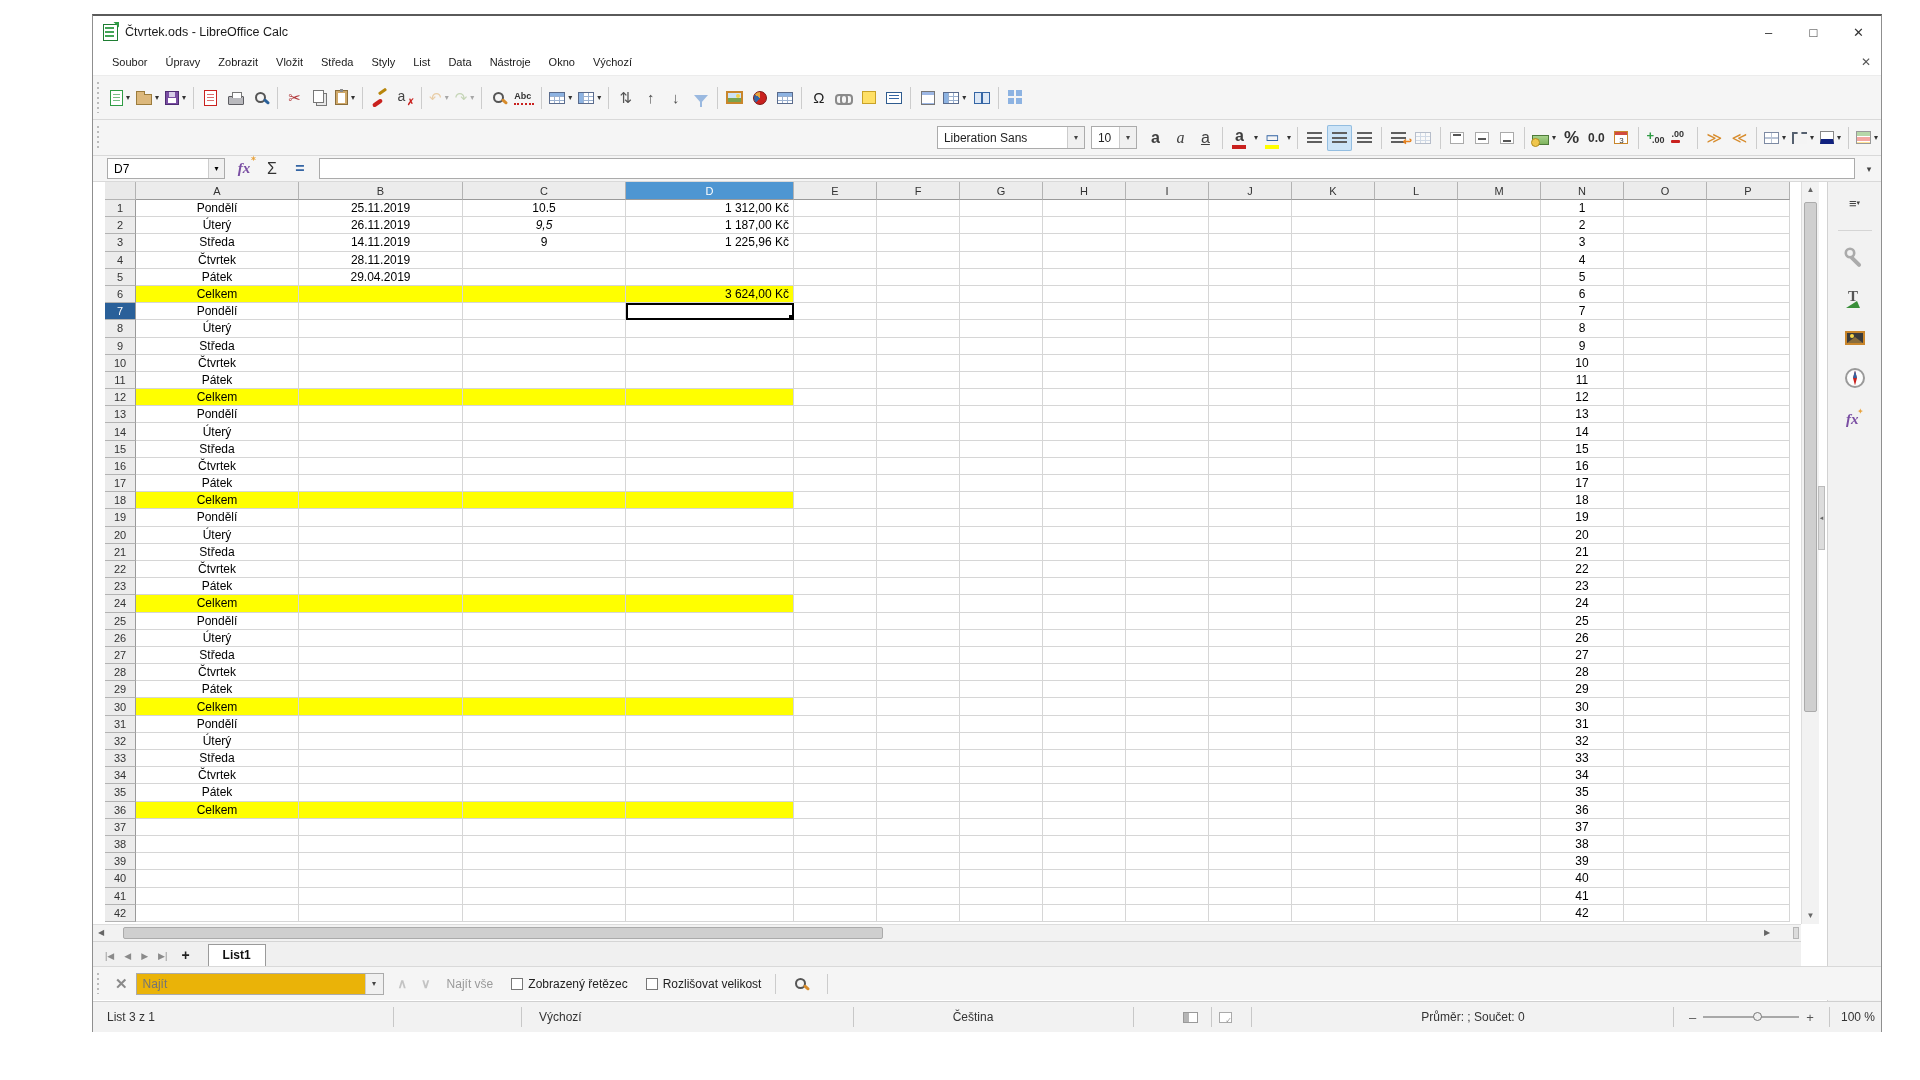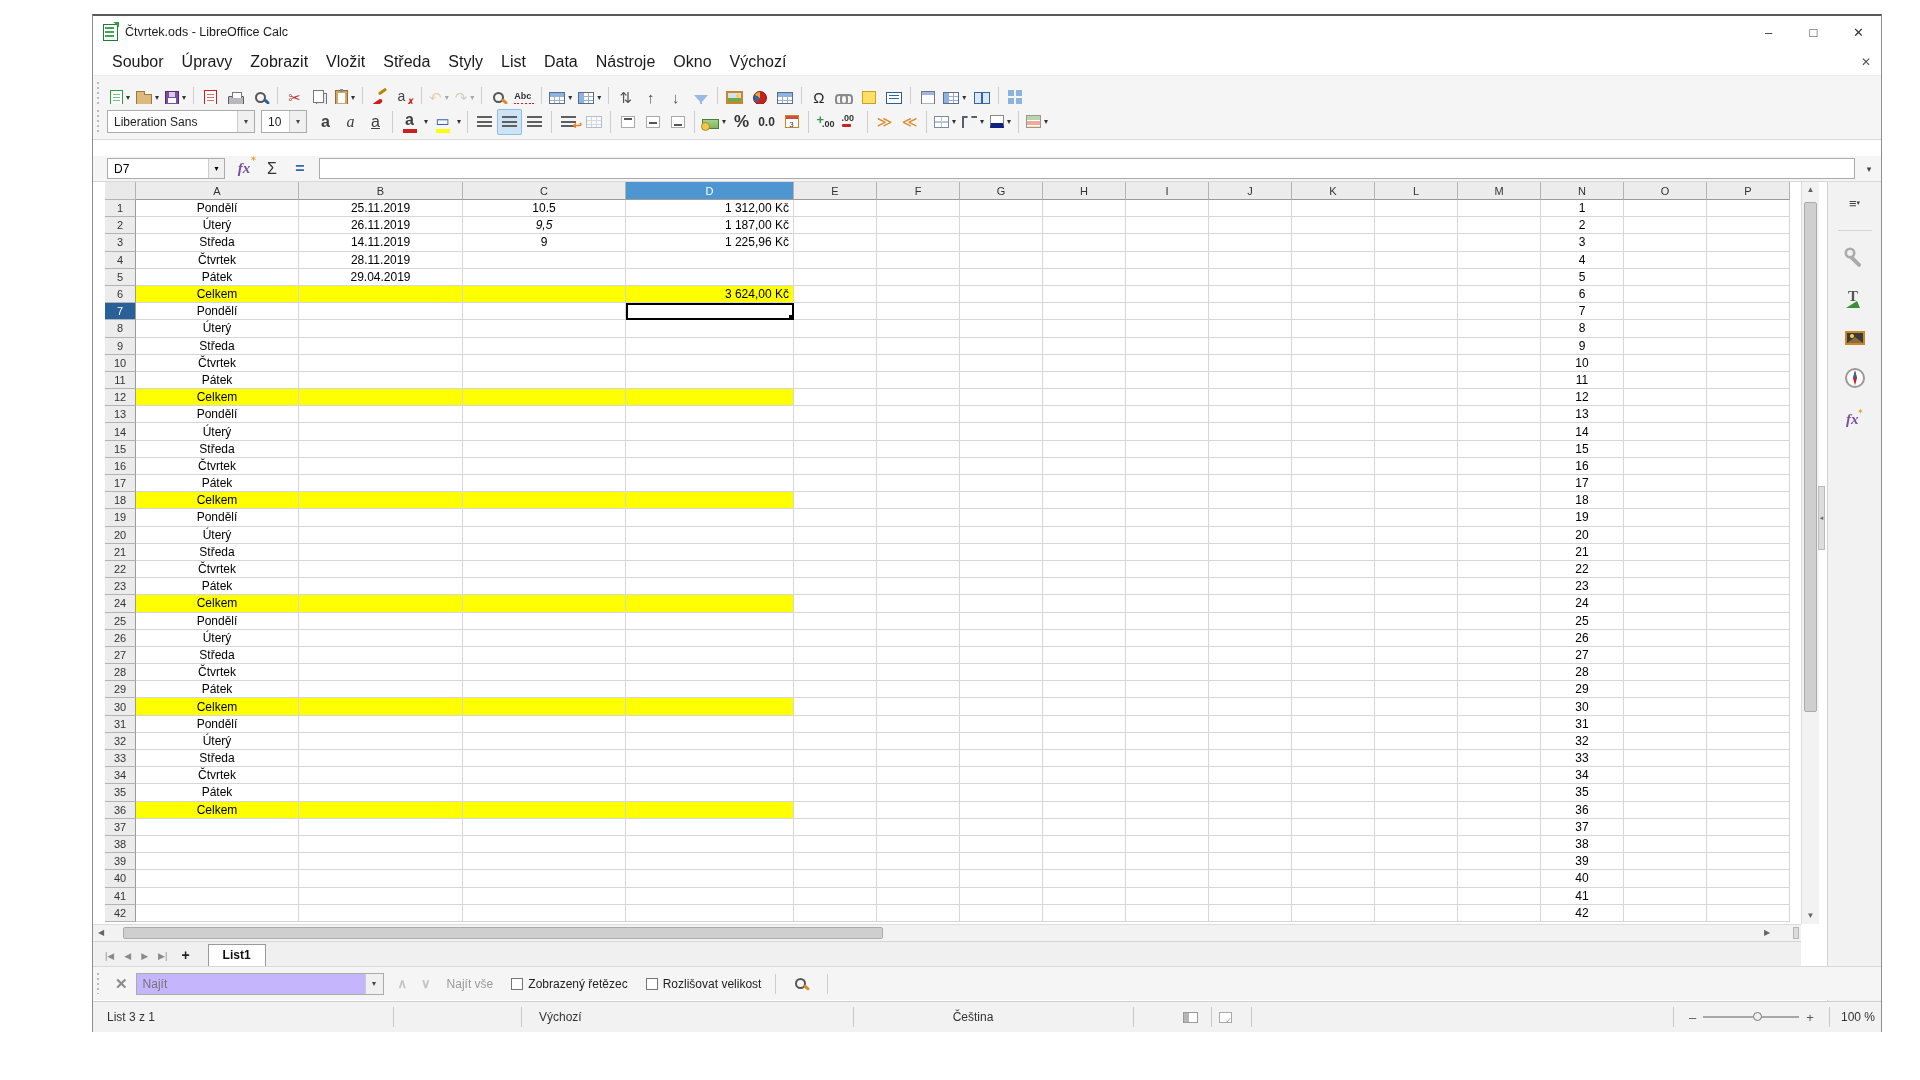--- a/index.html
+++ b/index.html
@@ -15,28 +15,28 @@
   .calcdoc::before { content:''; position:absolute; left:1px; top:2px; width:9px; height:11px;
     background: repeating-linear-gradient(#2e9c44 0 2px, #fff 2px 4px), repeating-linear-gradient(90deg,#2e9c44 0 2px,#fff 2px 4px); opacity:.9;}
   .calcdoc::after { content:''; position:absolute; right:-2px; top:-3px; width:6px; height:6px; background:#2e9c44; clip-path:polygon(0 0,100% 100%,100% 0);}
   .titletext { font-size:12.5px; color:#1a1a1a; }
   .wincontrols { position:absolute; right:0; top:0; height:32px; display:flex; }
   .winbtn { width:45px; height:32px; display:flex; align-items:center; justify-content:center; font-size:13px; color:#333; }
 
   
   .menubar { position:absolute; left:0; top:32px; width:100%; height:28px; background:#fff;
              display:flex; align-items:center; padding-left:10px; border-bottom:1px solid #ececec; }
-  .menuitem { font-size:16px; color:#1a1a1a; padding:4px 9px; }
+  .menuitem { font-size:11px; color:#1a1a1a; padding:4px 9px; }
   .menuclose { position:absolute; right:10px; top:7px; font-size:12px; color:#555; }
 
   
   .toolbar { position:absolute; left:0; width:100%; background:#f5f5f5; border-bottom:1px solid #d9d9d9;
              display:flex; align-items:center; padding-left:14px; }
   .toolbar1 { top:60px; height:44px; }
-  .toolbar2 { top:88px; height:36px; }
+  .toolbar2 { top:104px; height:36px;justify-content:flex-end; }
   .grip { position:absolute; left:4px; top:6px; bottom:6px; width:4px;
           background:repeating-linear-gradient(#bbb 0 2px, transparent 2px 5px); background-size:2px 100%; background-repeat:repeat-y;}
   .tbtn { height:26px; min-width:25px; display:inline-flex; align-items:center; justify-content:center;
           gap:1px; padding:0 3px; border-radius:2px; position:relative; flex-direction:row; }
   .tbtn.hasbar { flex-direction:column; gap:0; padding-top:2px;}
   .tbtn.hasbar .dd { position:absolute; right:-6px; top:8px; }
   .tbtn.hasbar { margin-right:8px; }
   .tbtn.dis { opacity:.4; }
   .tbtn.act { background:#cde4f7; box-shadow:inset 0 0 0 1px #93bde0; }
   .glyph { font-size:15px; line-height:1; }
@@ -182,21 +182,21 @@
             border-top:1px solid #d5d5d5; display:flex; align-items:flex-end; padding-left:8px; gap:2px;}
   .navbtn { font-size:9px; color:#8a8a8a; padding:0 4px 5px; }
   .addsheet { font-size:14px; color:#222; padding:0 8px 3px; font-weight:700;}
   .tab { background:#fff; border:1px solid #9a9a9a; border-bottom:none; font-size:12px; font-weight:700;
          padding:3px 14px 4px; margin-left:8px; color:#111; }
 
   
   .findbar { position:absolute; left:0; top:950px; width:100%; height:34px; background:#f5f5f5;
              border-top:1px solid #d9d9d9; display:flex; align-items:center; padding-left:14px;}
   .findx { font-size:15px; color:#8a8a8a; font-weight:700; margin:0 8px 0 8px;}
-  .findinput { width:248px; height:22px; background:#c4b5fd; border:1px solid #ababab; display:flex; align-items:center;}
+  .findinput { width:248px; height:22px; background:#eab308; border:1px solid #ababab; display:flex; align-items:center;}
   .findinput input { flex:1; border:none; outline:none; font-size:12px; padding:0 6px; color:#222; font-family:inherit; background:transparent;}
   .findinput .carr{ width:18px; height:100%; background:#f0f0f0; border-left:1px solid #ccc; display:flex; align-items:center; justify-content:center; font-size:8px; color:#444;}
   .chev { font-size:13px; color:#c3c3c3; margin-left:14px; font-weight:700;}
   .findall { font-size:12px; color:#9a9a9a; margin-left:16px;}
   .cbwrap { display:flex; align-items:center; gap:5px; margin-left:18px; font-size:12px; color:#222;}
   .cbox { width:12px; height:12px; background:#fff; border:1px solid #777; display:inline-block;}
   .fsep { width:1px; height:20px; background:#ccc; margin-left:14px;}
   .findlens { margin-left:12px; color:#c9862b; }
 
   
@@ -1405,20 +1405,21 @@
     <span class="s" style="left:760px;width:240px;justify-content:center;">Čeština</span>
     <span class="ssep" style="left:1040px;"></span>
     <span class="s" style="left:1090px;">
         <span class="insicon"></span>
       </span>
     <span class="ssep" style="left:1118px;"></span>
     <span class="s" style="left:1126px;">
         <span class="selicon"></span>
       </span>
     <span class="ssep" style="left:1158px;"></span>
+    <span class="s" style="left:1200px;width:360px;justify-content:center;">Průměr: ; Součet: 0</span>
     <span class="ssep" style="left:1580px;"></span>
     <span class="s" style="left:1596px;">
       <span class="zpm">–</span>
       <span class="ztrack">
           <span class="zthumb"></span>
         </span>
       <span class="zpm">+</span>
     </span>
     <span class="ssep" style="left:1736px;"></span>
     <span class="s" style="left:1748px;">100 %</span>

